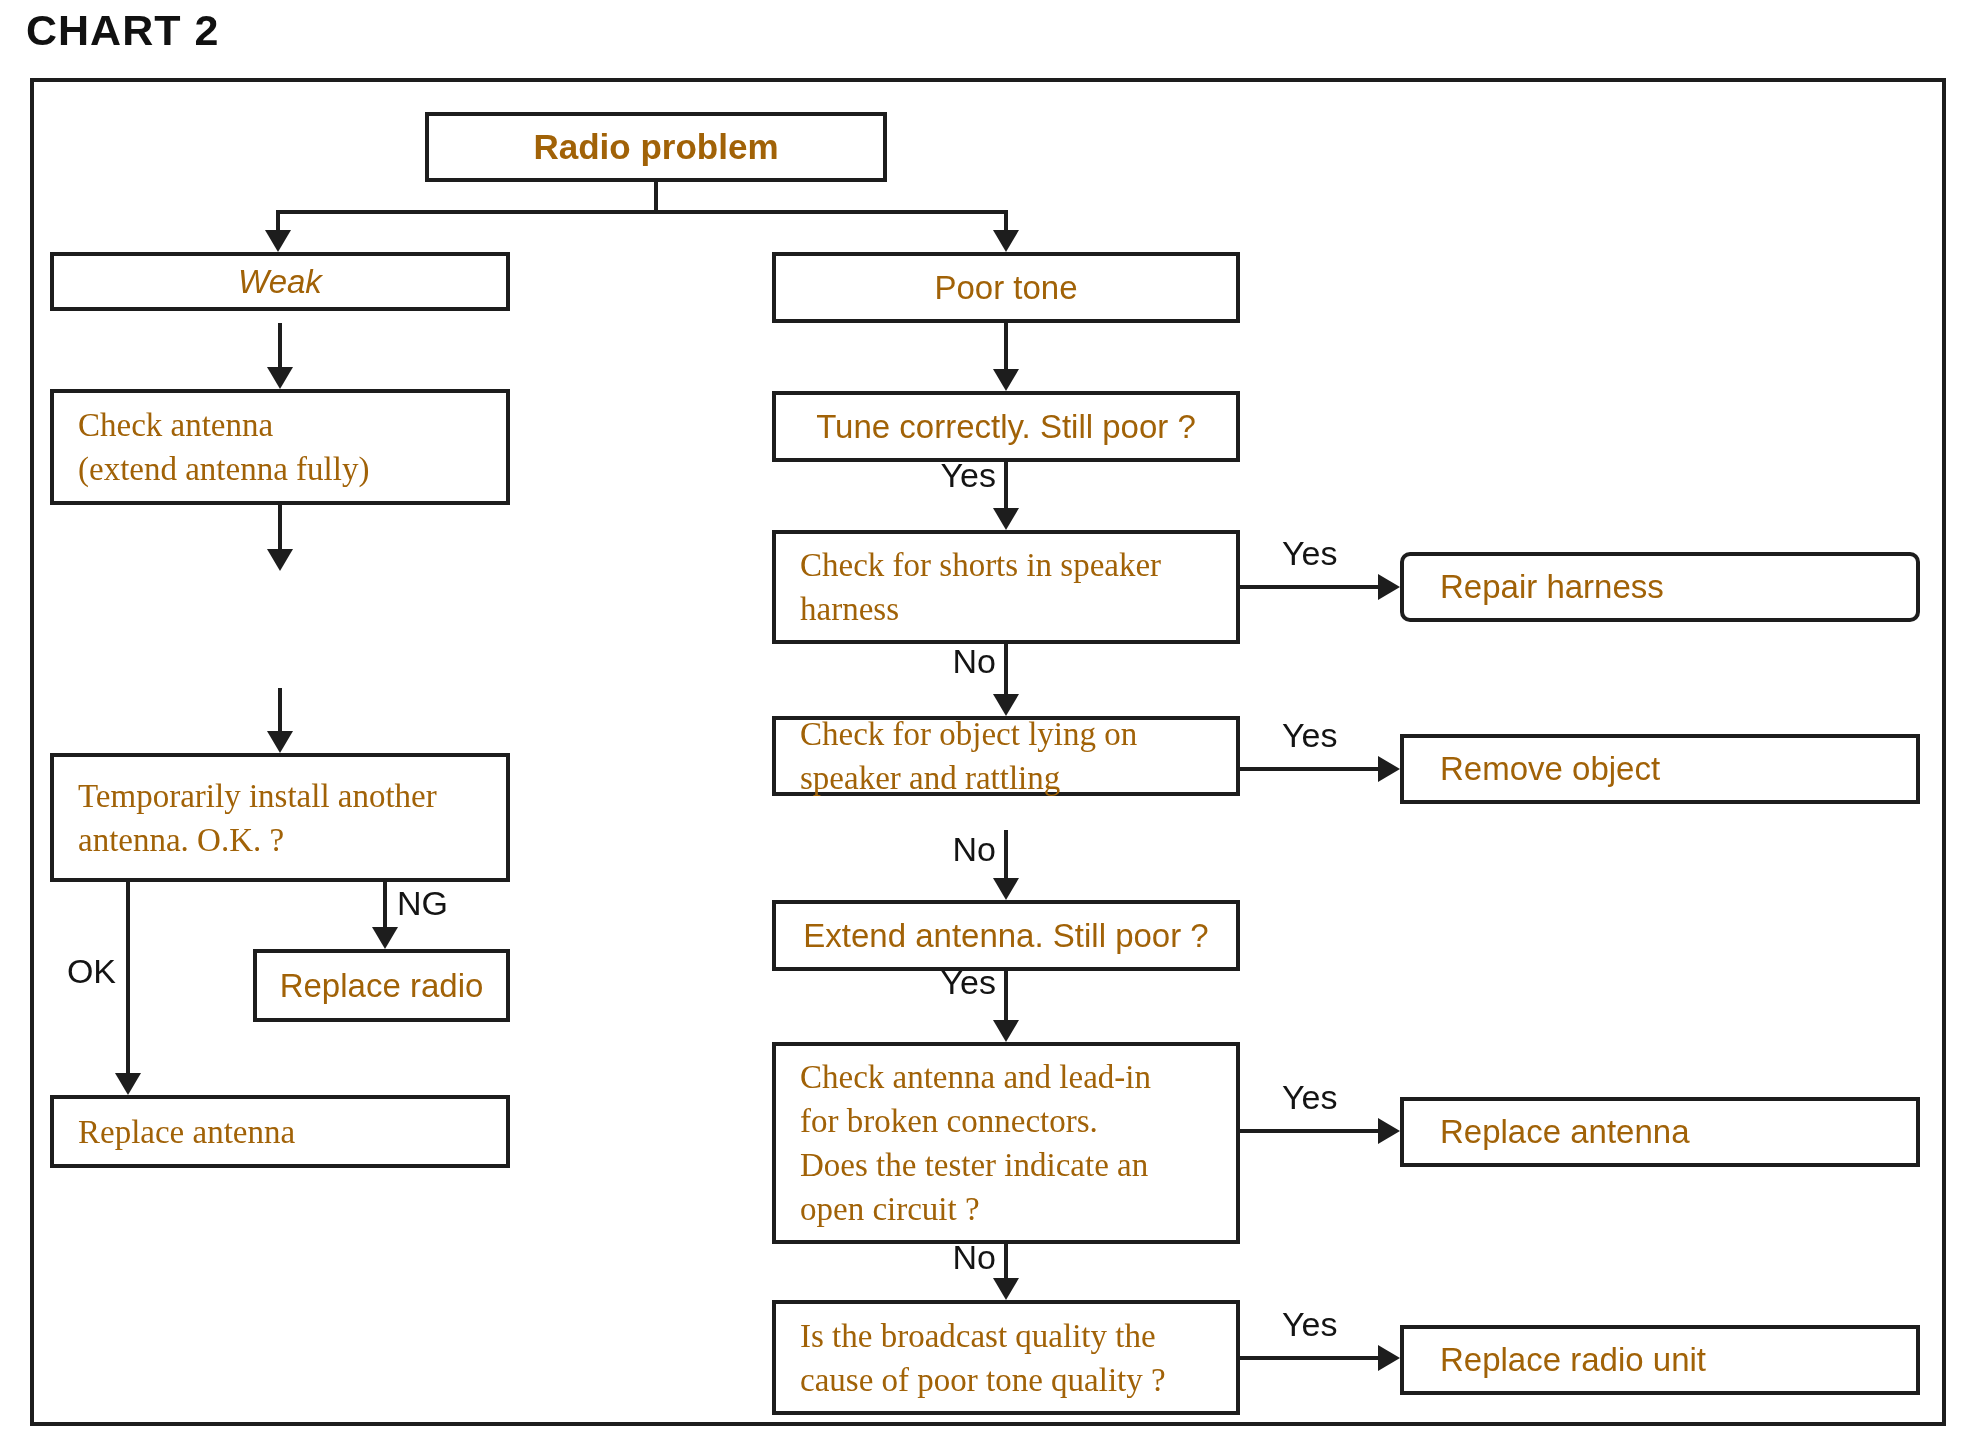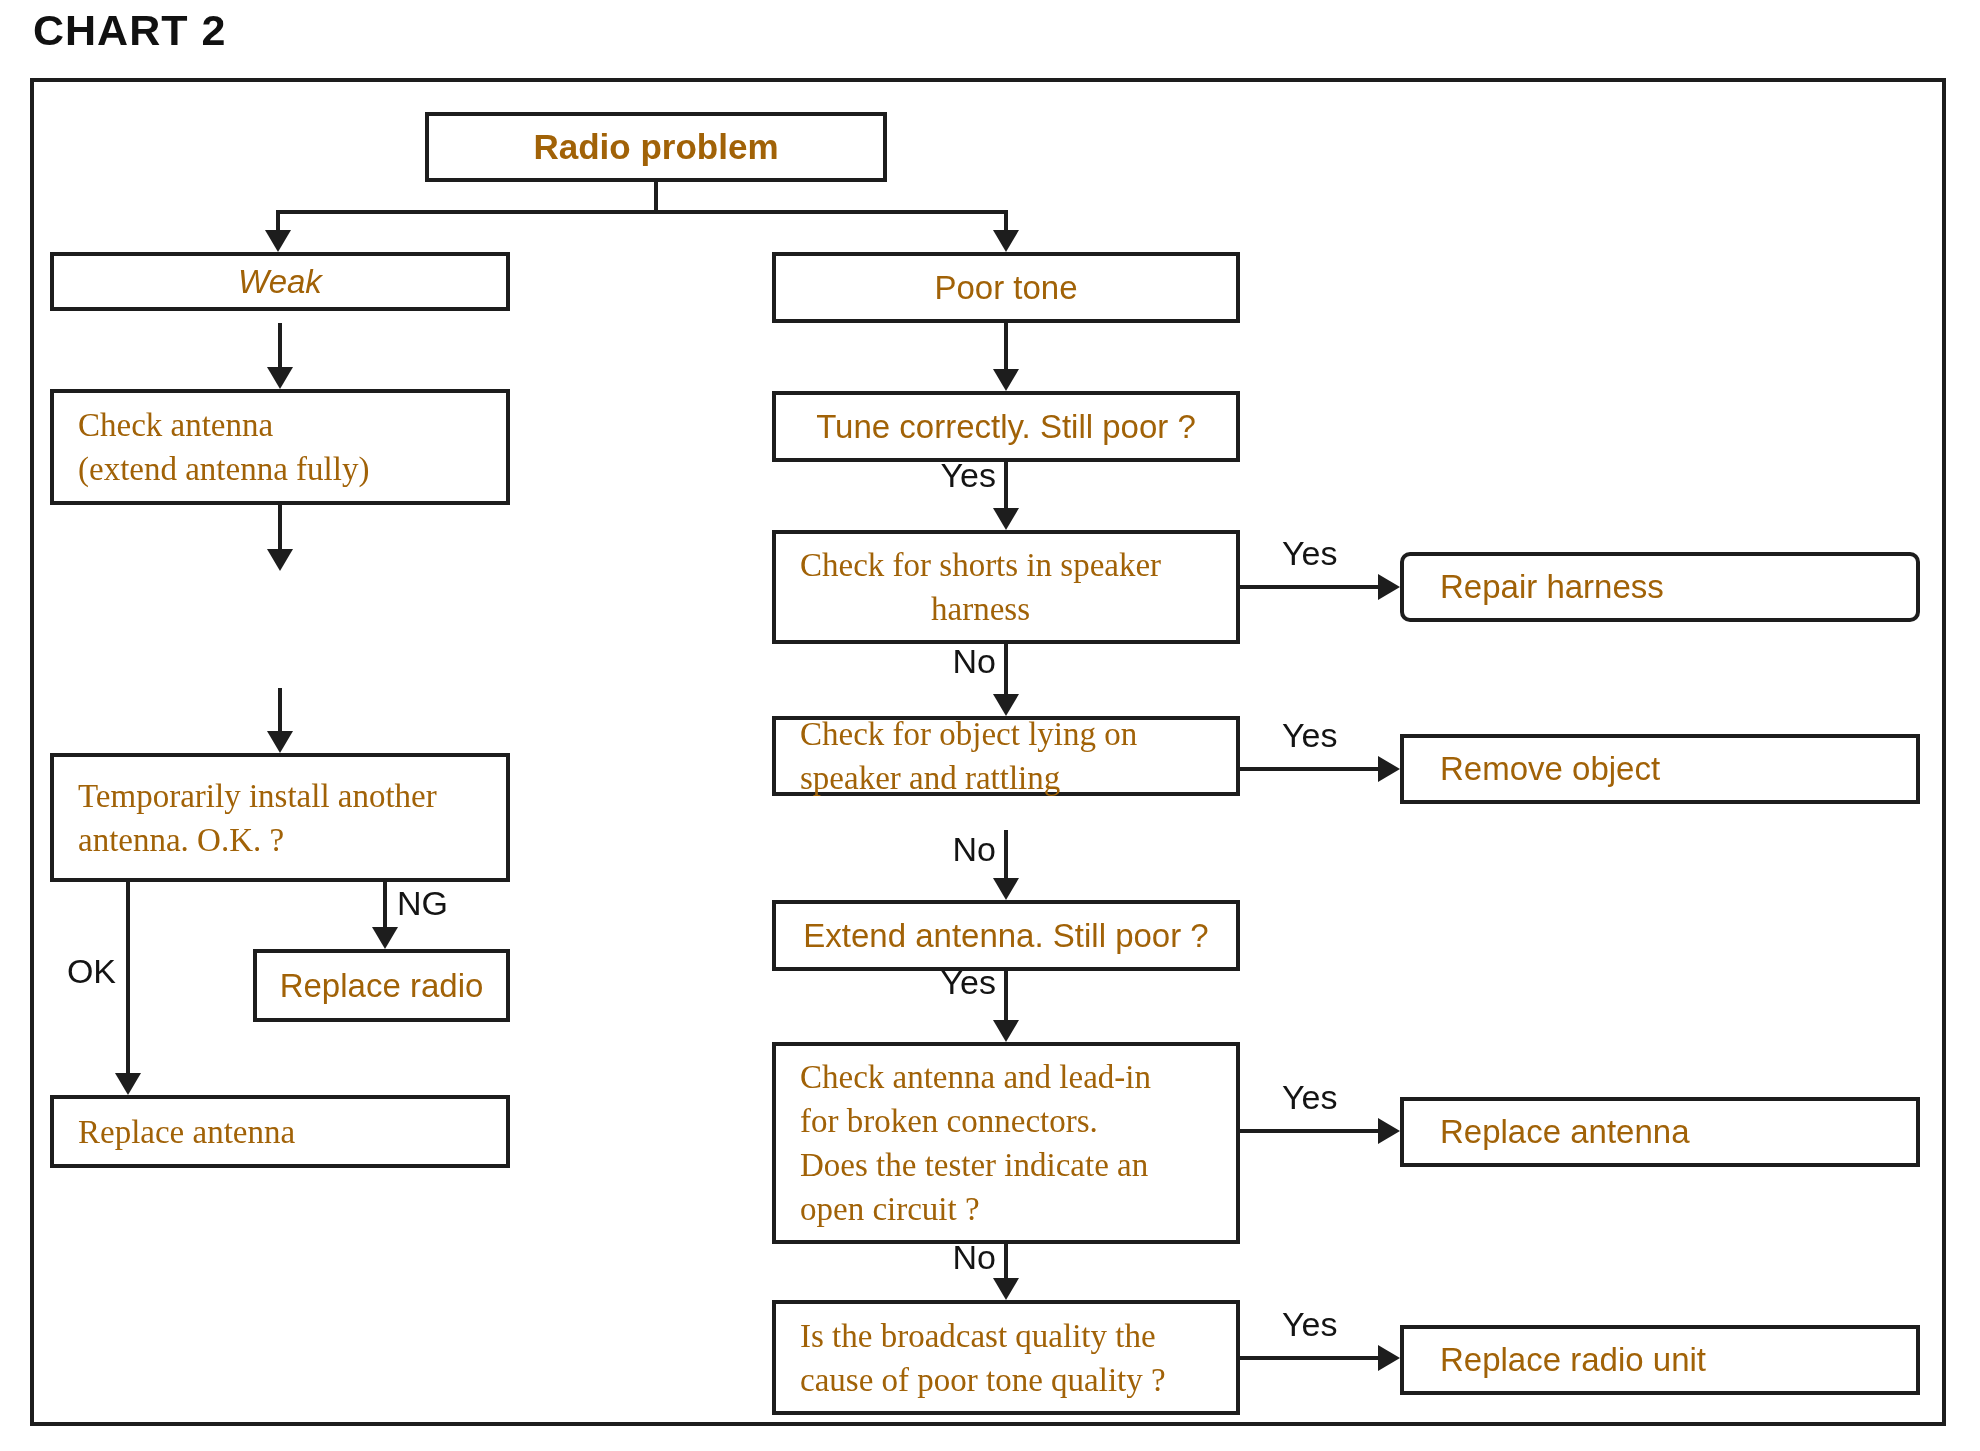--- a/index.html
+++ b/index.html
@@ -1,21 +1,21 @@
 <!DOCTYPE html>
 <html><head>
 <meta charset="utf-8">
 <style>
   html,body{margin:0;padding:0;background:#ffffff;}
   #canvas{
     position:relative;width:1980px;height:1451px;background:#ffffff;
     font-family:"Liberation Sans", sans-serif;color:#141414;overflow:hidden;
   }
   .chart-title{
-    position:absolute;left:33px;top:6px;font-size:43px;font-weight:bold;
+    position:absolute;left:26px;top:6px;font-size:43px;font-weight:bold;
     letter-spacing:1px;color:#111111;
   }
   .outer-border{
     position:absolute;left:30px;top:78px;width:1916px;height:1348px;
     border:4px solid #1d1d1d;box-sizing:border-box;background:transparent;
   }
   .box{
     position:absolute;box-sizing:border-box;border:4px solid #1d1d1d;background:#ffffff;
     display:flex;align-items:center;font-size:33px;line-height:44px;
     white-space:pre-line;color:#a16207;
@@ -89,21 +89,21 @@
 
   <div class="line" style="left:1004px;top:323px;width:4px;height:46px;"></div>
   <div class="arr-down" style="left:993px;top:369px;"></div>
 
   <div class="box center" style="left:772px;top:391px;width:468px;height:71px;">Tune correctly. Still poor ?</div>
 
   <div class="line" style="left:1004px;top:462px;width:4px;height:46px;"></div>
   <div class="arr-down" style="left:993px;top:508px;"></div>
   <div class="edge-lbl ralign" style="left:856px;top:456px;width:140px;">Yes</div>
 
-  <div class="box leftpad" style="left:772px;top:530px;width:468px;height:114px;text-align:center;">Check for shorts in speaker
+  <div class="box leftpad" style="left:772px;top:530px;width:468px;height:114px;">Check for shorts in speaker
 harness</div>
 
   <div class="line" style="left:1004px;top:644px;width:4px;height:50px;"></div>
   <div class="arr-down" style="left:993px;top:694px;"></div>
   <div class="edge-lbl ralign" style="left:856px;top:642px;width:140px;">No</div>
 
   <div class="box leftpad" style="left:772px;top:716px;width:468px;height:80px;">Check for object lying on
 speaker and rattling</div>
 
   <div class="line" style="left:1004px;top:830px;width:4px;height:48px;"></div>

